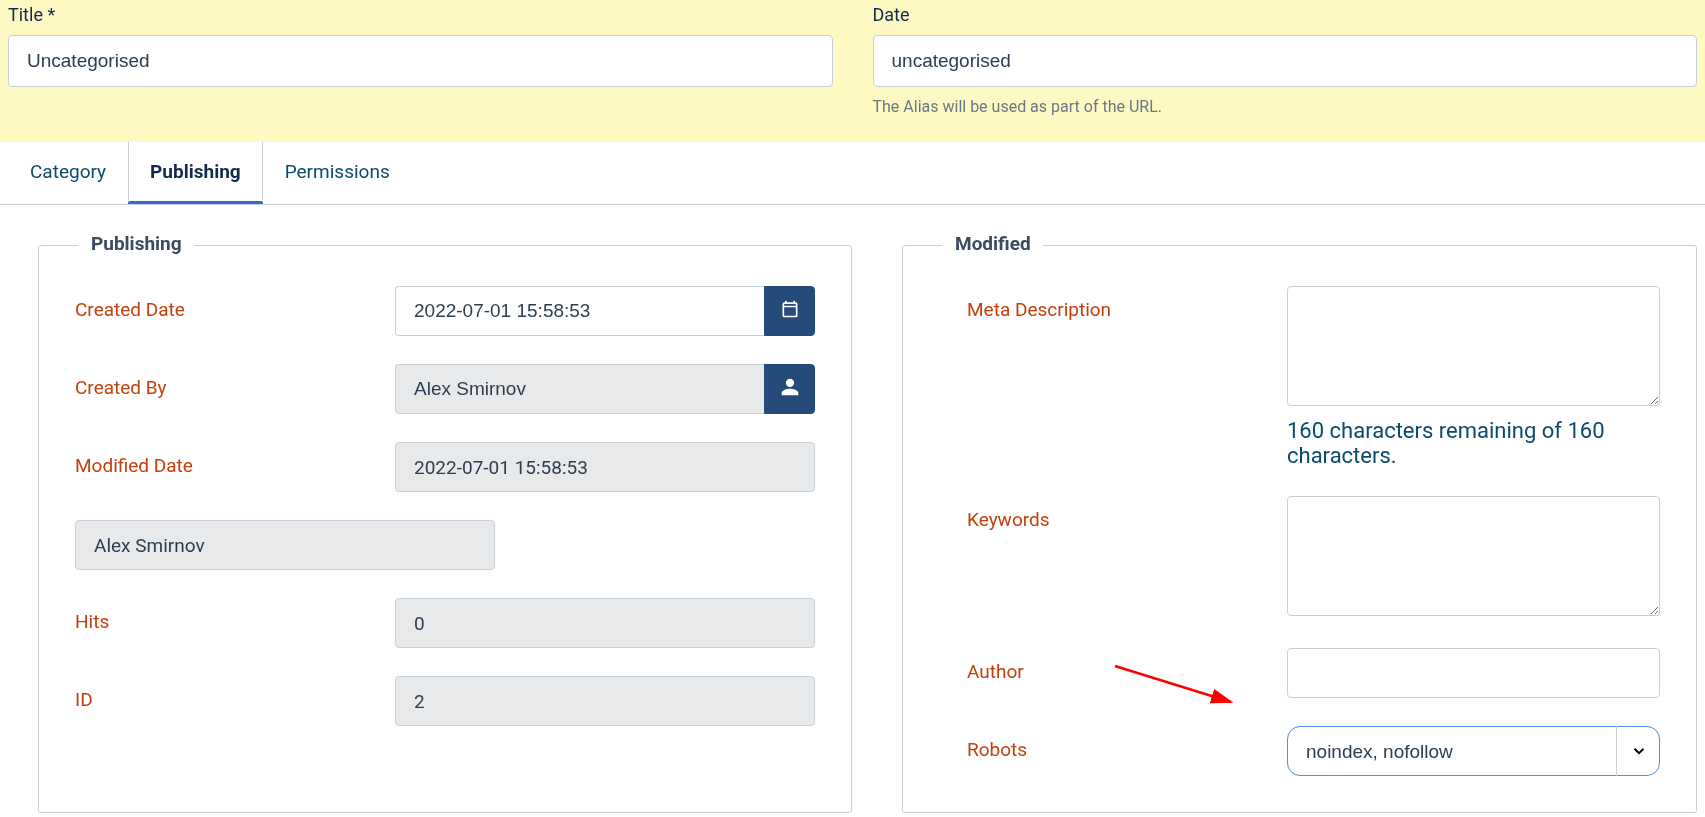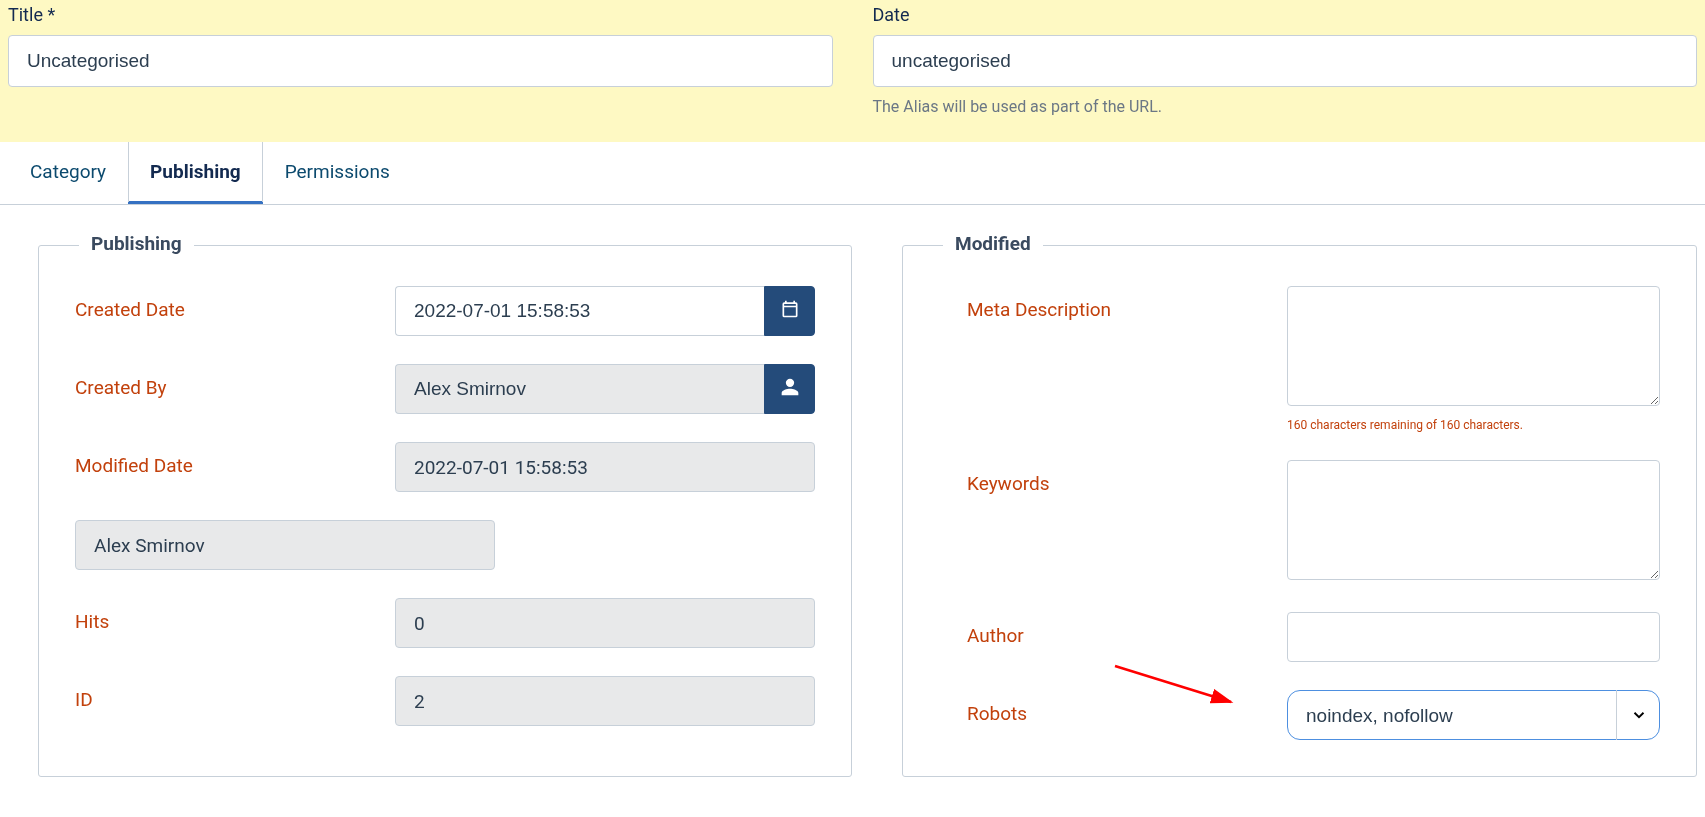--- a/index.html
+++ b/index.html
@@ -127,21 +127,21 @@
     width: 100%;
     border: 1px solid #c7d0d9;
     border-radius: 4px;
     padding: 10px 14px;
     font-size: 17px;
     resize: both;
     font-family: inherit;
   }
   .ta.desc { height: 120px; }
   .ta.kw { height: 120px; }
-  .counter { font-size: 12px; color: #c2410c; margin-top: 8px; }
+  .counter { font-size: 22px; color: #0c4a6e; margin-top: 8px; }
   .txt { width: 100%; }
   .sel { position: relative; width: 100%; }
   .sel select {
     appearance: none;
     width: 100%;
     border: 1px solid #4d8fe0;
     border-radius: 13px;
     padding-right: 50px;
     background: #fff;
   }

